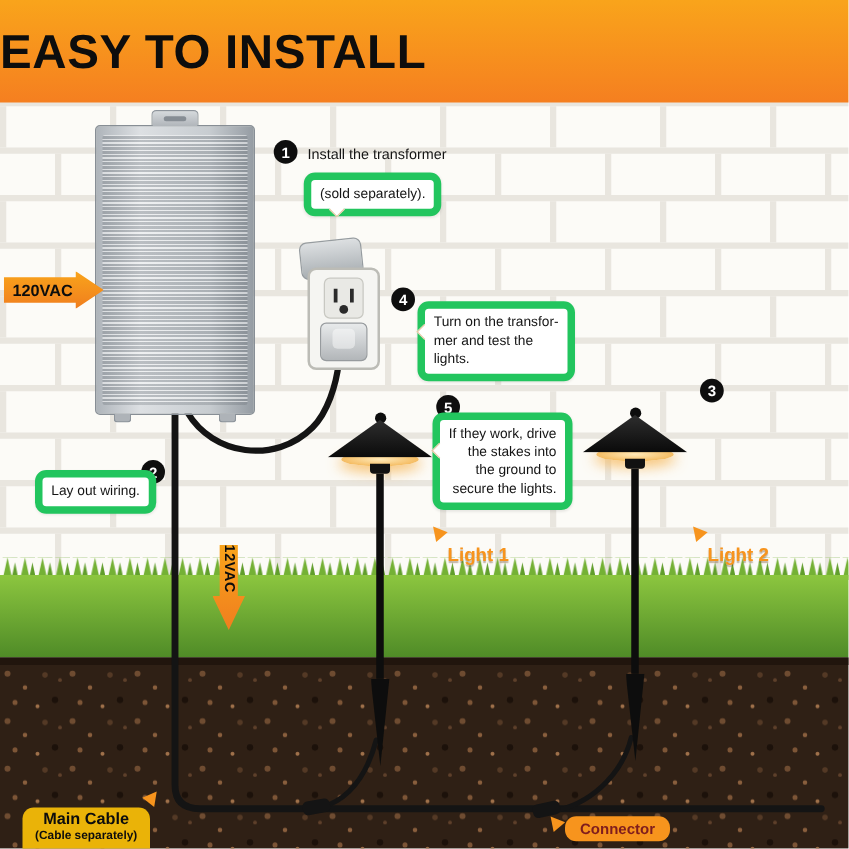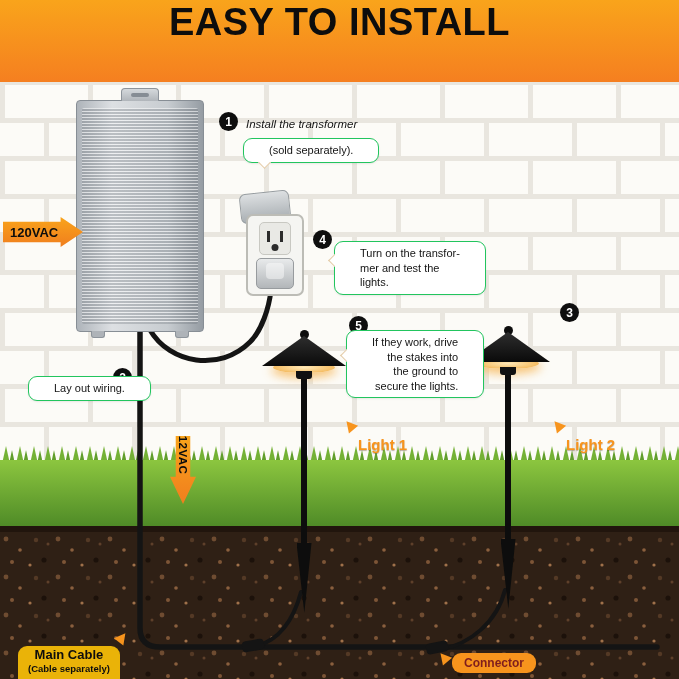--- a/index.html
+++ b/index.html
@@ -4,21 +4,21 @@
 <style>
   * { margin:0; padding:0; box-sizing:border-box; }
   body { font-family:"Liberation Sans", sans-serif; background:#fff; }
   .scene { position:relative; width:679px; height:679px; overflow:hidden; background:#fff; }
 
   .bg { position:absolute; left:0; top:0; z-index:0; }
 
   
   .banner { position:absolute; left:0; top:0; width:679px; height:82px; z-index:6;
     background:linear-gradient(180deg,#f9a41b,#f57f20);
-    display:flex; flex-direction:column; align-items:center; }
+    display:flex; flex-direction:row; align-items:center; }
   .banner-title { margin-top:3px; font-size:38px; font-weight:900; letter-spacing:.5px; color:#0d0d0d; line-height:1.05; }
   .banner-pill { margin-top:2px; background:#fff; color:#e82127; font-weight:700; font-size:16.5px;
     padding:4px 24px; border-radius:20px; box-shadow:0 1px 3px rgba(0,0,0,.2); }
 
   
   .transformer { position:absolute; left:76px; top:100px; width:128px; height:232px; z-index:3;
     background:linear-gradient(90deg,#aeb4ba,#dde0e3 28%,#c7ccd0 72%,#959ca3);
     border:1px solid #878e95; border-radius:4px; }
   .transformer::before { content:""; position:absolute; inset:7px 5px;
     background:repeating-linear-gradient(180deg, rgba(255,255,255,.5) 0 1px, rgba(96,103,110,.28) 1px 3px);
@@ -71,22 +71,22 @@
     box-shadow:0 3px 10px 2px rgba(246,184,90,.8); }
   .neck { width:16px; height:8px; margin-top:-2px; background:#111; border-radius:0 0 3px 3px; }
   .pole { width:6px; height:164px; background:#0d0d0d; }
   .spike { width:15px; height:70px; background:#0d0d0d; clip-path:polygon(0 0, 100% 0, 52% 100%); }
 
   
   .badge { position:absolute; z-index:5; width:19px; height:19px; border-radius:50%;
     background:#0e0e0e; color:#fff; font-size:12px; font-weight:700;
     display:flex; align-items:center; justify-content:center; }
   .plain-text { position:absolute; z-index:5; font-size:11.5px; color:#141414; white-space:nowrap; }
-  .bubble { position:absolute; z-index:5; background:#fff; border:1px solid #22c55e; border-radius:9px;
-    padding:4px 25px; font-size:11px; line-height:1.32; color:#141414;
+  .bubble { position:absolute; z-index:5; background:#fff; border:6px solid #22c55e; border-radius:9px;
+    padding:4px 7px; font-size:11px; line-height:1.32; color:#141414;
     box-shadow:0 1px 2px rgba(0,0,0,.08); width:max-content; }
   .bubble.pre span { white-space:pre-line; display:block; }
   .tail { position:absolute; width:9px; height:9px; background:#fff;
     border-left:1px solid #e3c9a4; border-bottom:1px solid #e3c9a4; }
   .t-down { bottom:-5.5px; left:16px; transform:rotate(-45deg); }
   .t-left { left:-5.5px; top:14px; transform:rotate(45deg); }
 
   
   .light-label { position:absolute; z-index:5; color:#f7941d; font-weight:800; font-size:15px;
     text-shadow:0 1px 1px rgba(70,35,0,.35); }
@@ -188,21 +188,21 @@
   <div class="light" style="left:466px; top:326px;">
     <div class="finial"></div>
     <div class="hat"></div>
     <div class="glow"></div>
     <div class="neck"></div>
     <div class="pole"></div>
     <div class="spike"></div>
   </div>
 
   <div class="badge" style="left:219px; top:112px;">1</div>
-  <div class="plain-text" style="left:246px; top:118px;font-style:italic;">Install the transformer</div>
+  <div class="plain-text" style="left:246px; top:118px;">Install the transformer</div>
   <div class="bubble" style="left:243px; top:138px;">
     <span>(sold separately).</span>
     <i class="tail t-down"></i>
   </div>
 
   <div class="badge" style="left:113px; top:368px;">2</div>
   <div class="bubble" style="left:10px; top:376px;margin-left:18px;">
     <span>Lay out wiring.</span>
   </div>
 

